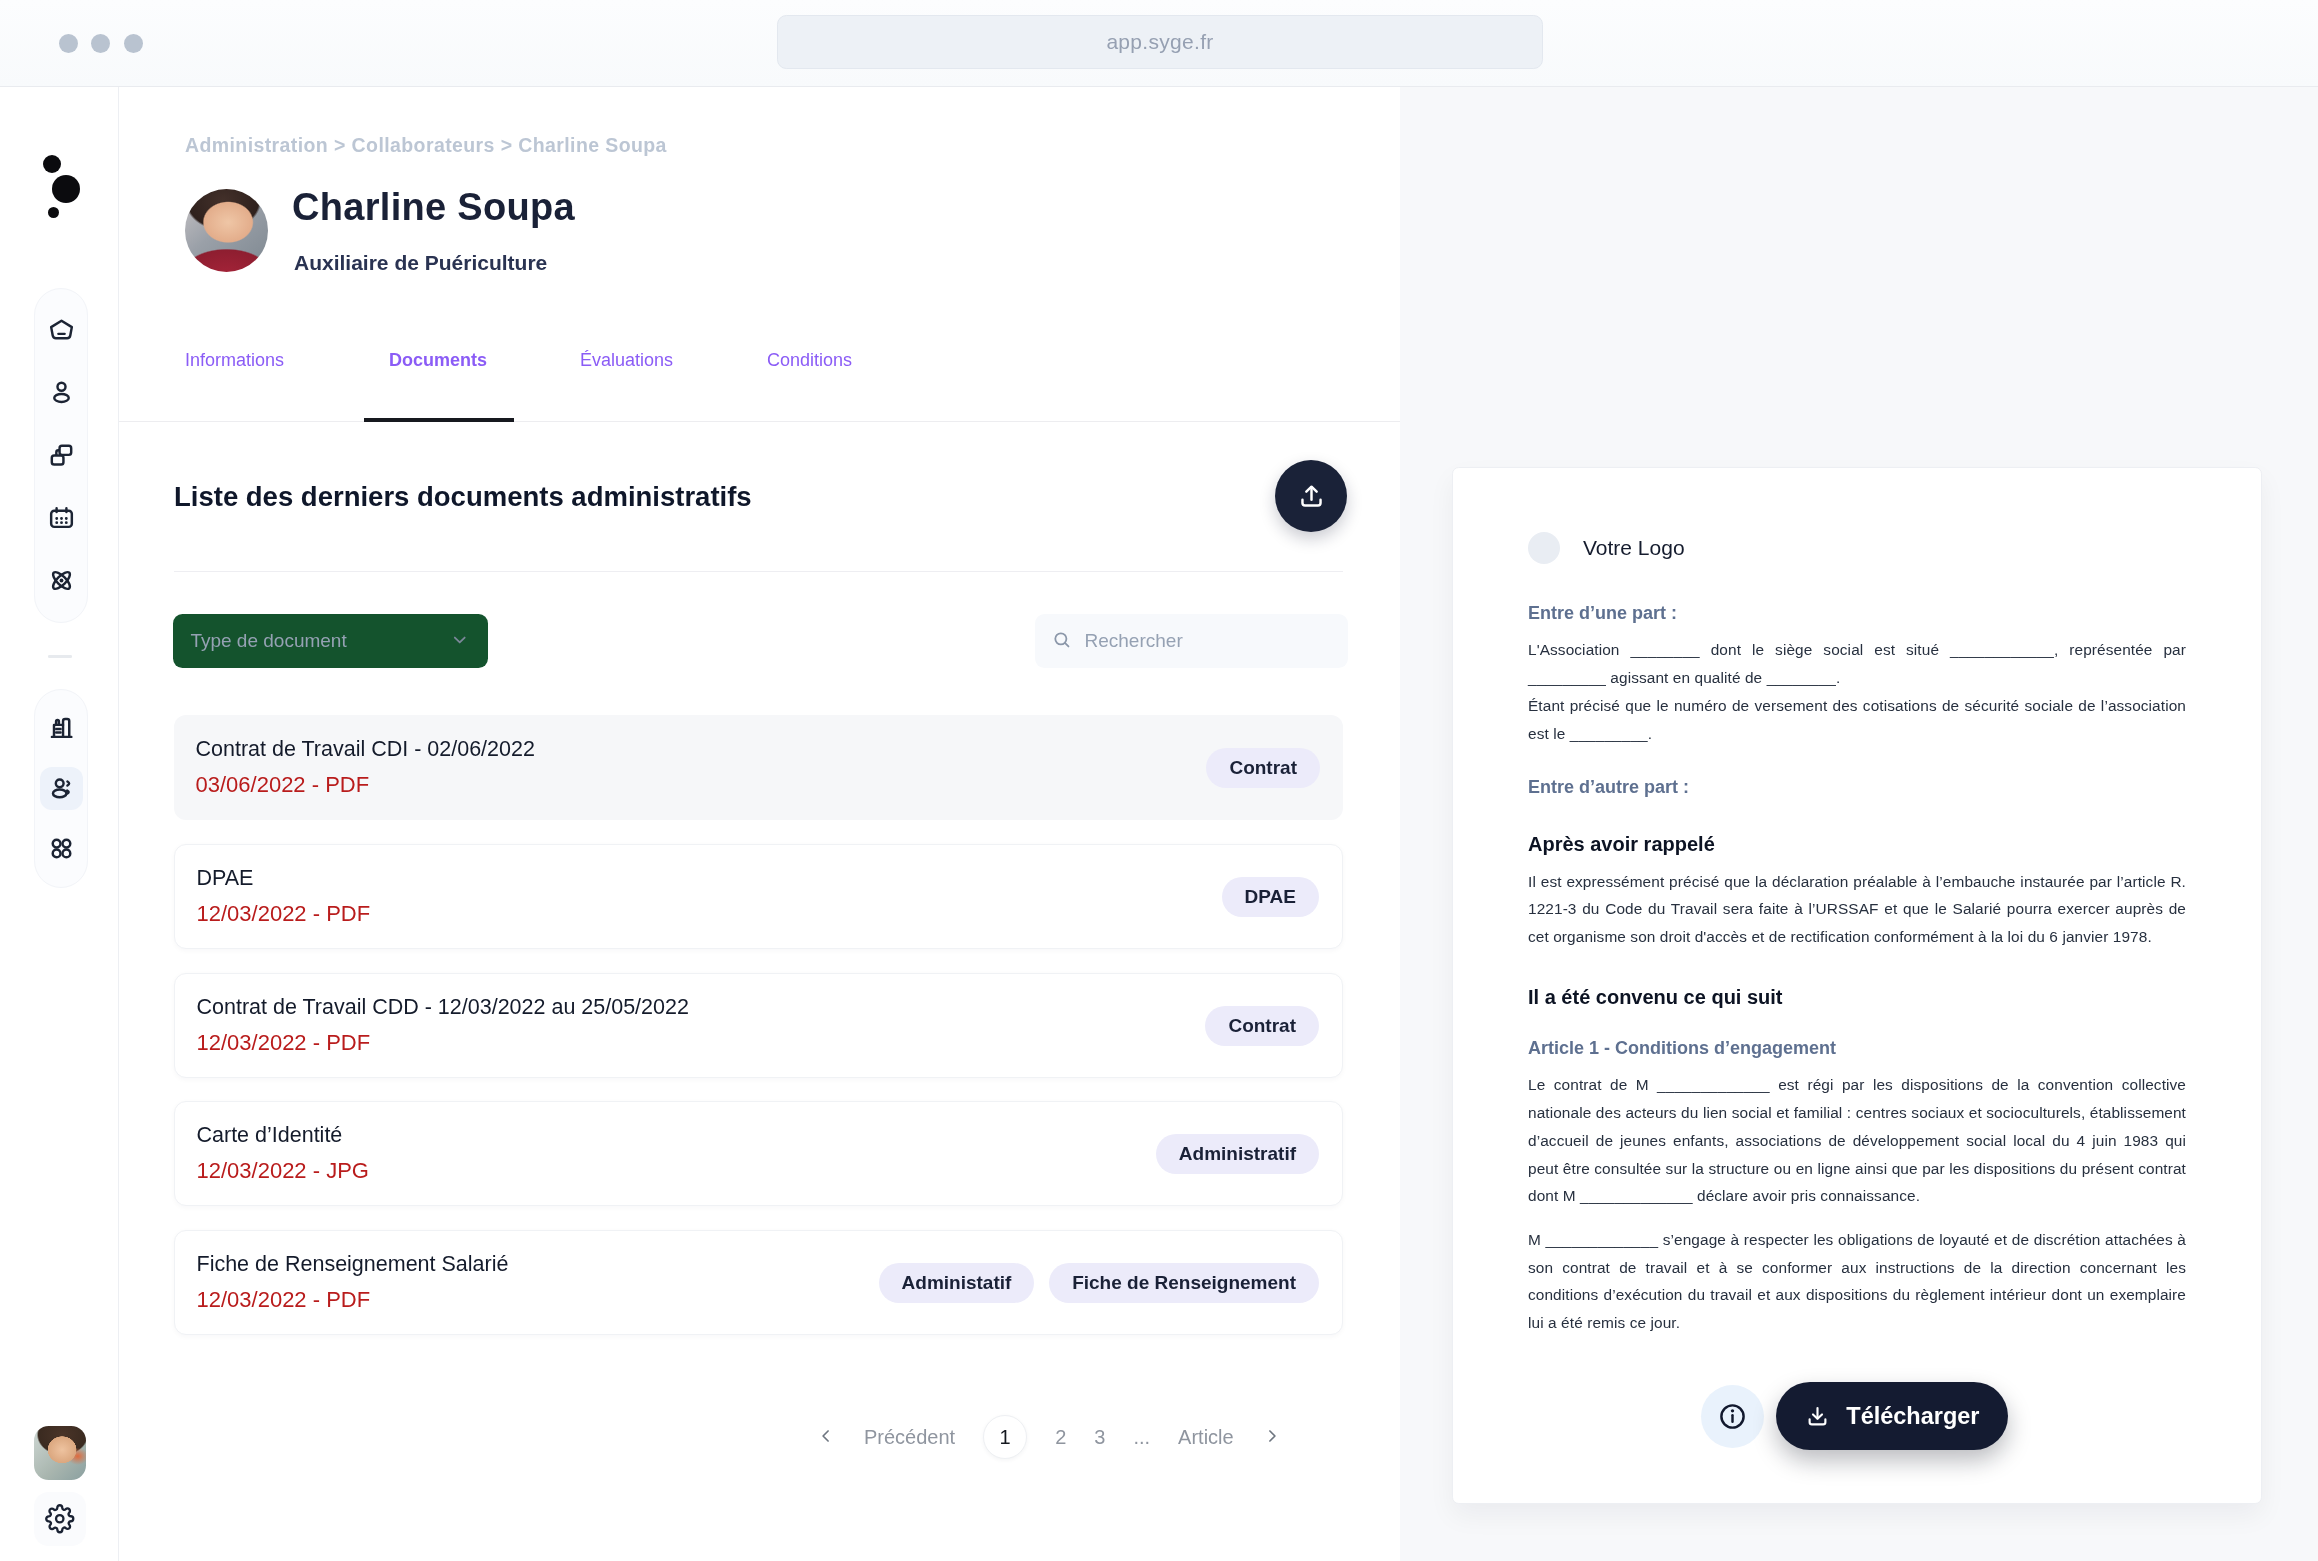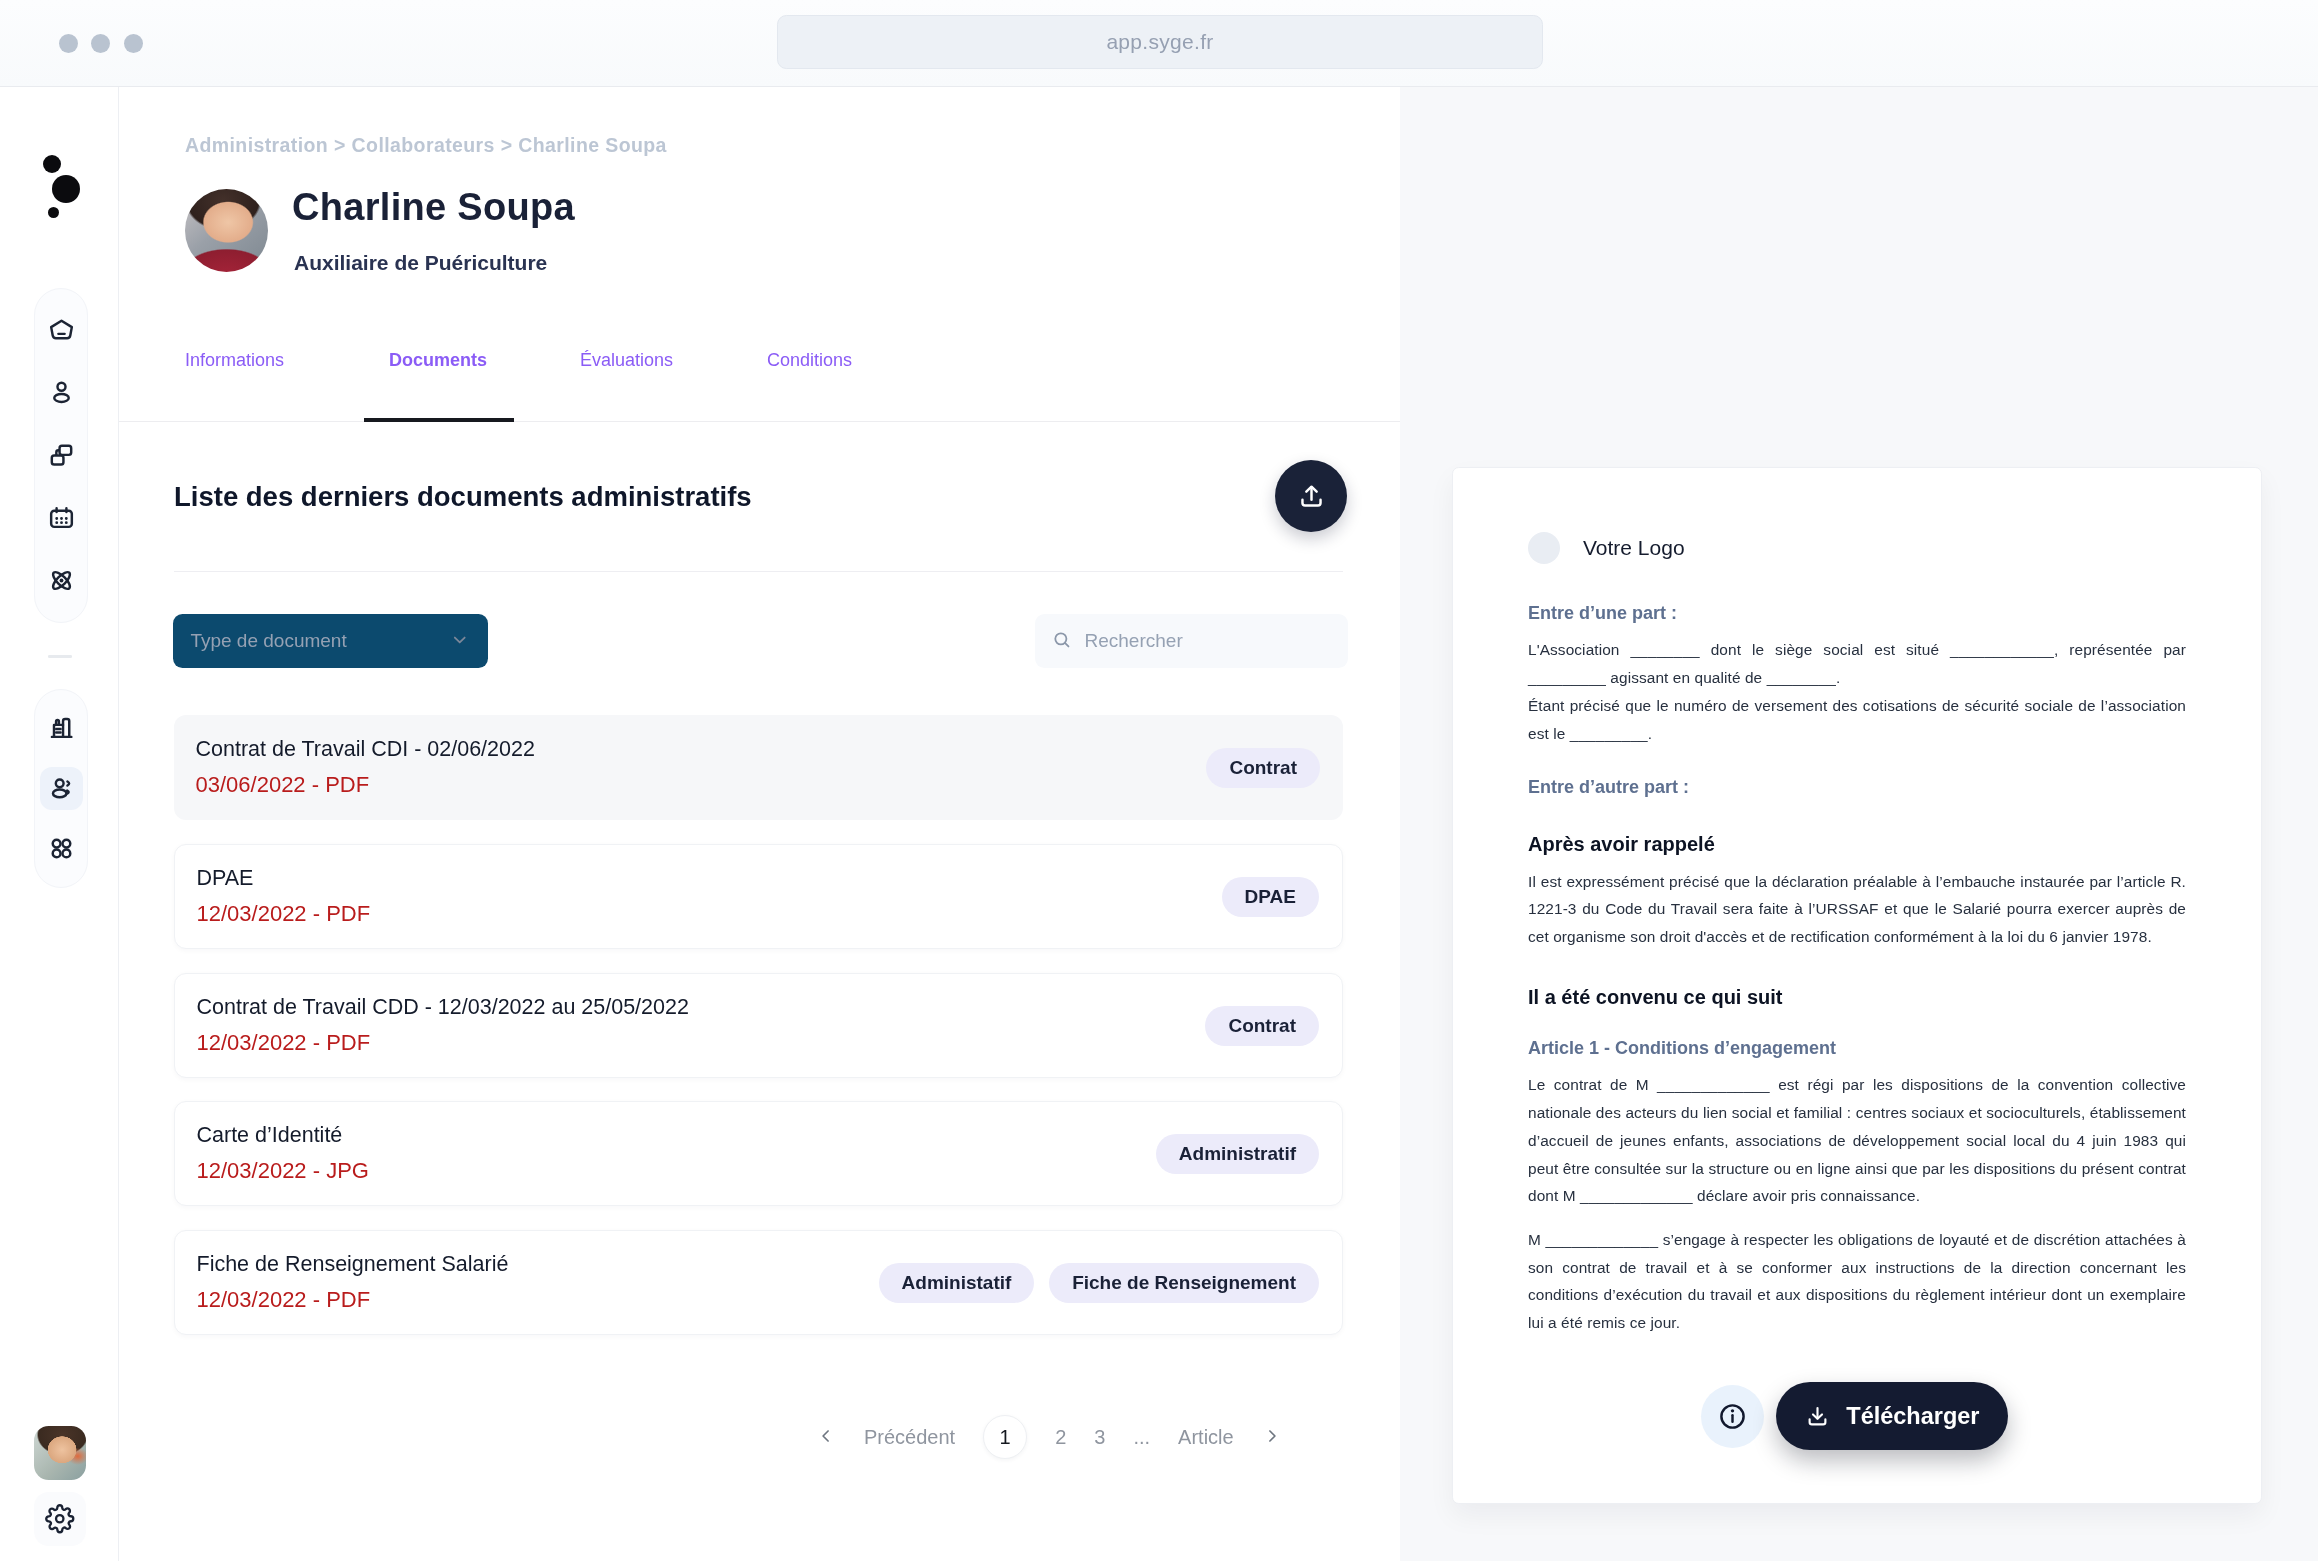--- a/index.html
+++ b/index.html
@@ -57,21 +57,21 @@
   .p-role{position:absolute;left:176px;top:164px;font-size:21px;font-weight:700;color:#2a3352;}
   .tabs{position:absolute;left:0;top:252px;width:100%;height:82px;border-bottom:1.3px solid #ededf0;}
   .tab{position:absolute;top:11px;font-size:18px;color:#8b5cf6;font-weight:500;cursor:default;}
   .tab.t0{left:67px;} .tab.t1{left:271px;font-weight:600;} .tab.t2{left:462px;} .tab.t3{left:649px;}
   .tab-underline{position:absolute;left:246px;bottom:-1.3px;width:150px;height:4px;background:#17191f;}
   .sec-title{position:absolute;left:56px;top:394px;font-size:27.5px;font-weight:700;color:#0f172a;}
   .upload-btn{position:absolute;left:1157px;top:373px;width:72px;height:72px;border-radius:50%;
     background:#1a2238;display:grid;place-items:center;box-shadow:0 6.7px 16px rgba(16,24,50,.22);}
   .upload-btn svg{width:31px;height:31px;}
   .div2{position:absolute;left:56px;top:484px;width:1169px;height:1.3px;background:#eeeef2;}
-  .select-box{position:absolute;left:55px;top:527px;width:315px;height:54px;background:#0c4a6e;
+  .select-box{position:absolute;left:55px;top:527px;width:315px;height:54px;background:#14532d;
     border-radius:9.4px;display:flex;align-items:center;padding:0 17.4px;box-sizing:border-box;}
   .select-box .lbl{font-size:19px;color:#95a1b3;flex:1;}
   .search-box{position:absolute;left:917px;top:527px;width:313px;height:54px;background:#f7f9fc;
     border-radius:9.4px;display:flex;align-items:center;gap:12px;padding:0 16px;box-sizing:border-box;}
   .search-box .lbl{font-size:19px;color:#95a1b3;}
   .chev-s svg{width:21.5px;height:21.5px;}
   
   .doc-card{position:absolute;left:56px;width:1169px;height:105px;border-radius:12px;
     display:flex;align-items:center;justify-content:space-between;
     padding:0 23px 0 21.5px;box-sizing:border-box;}

